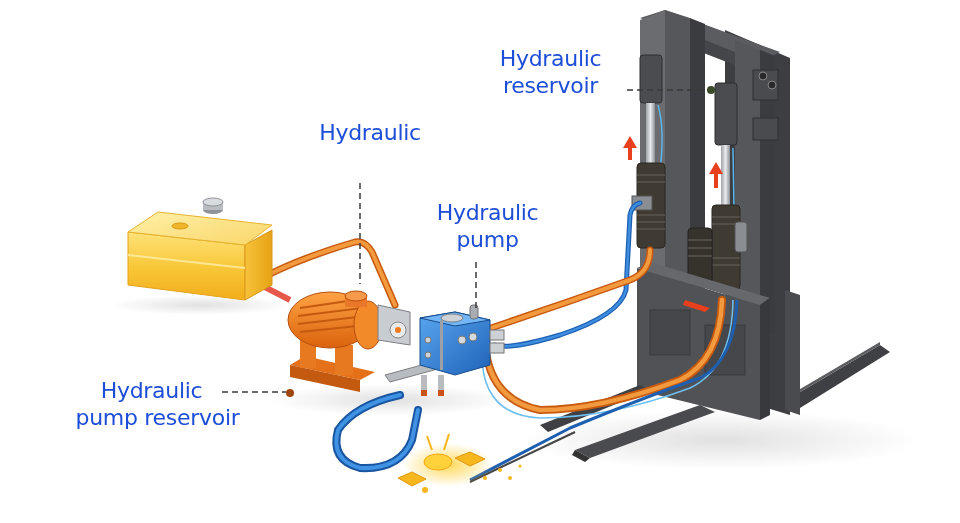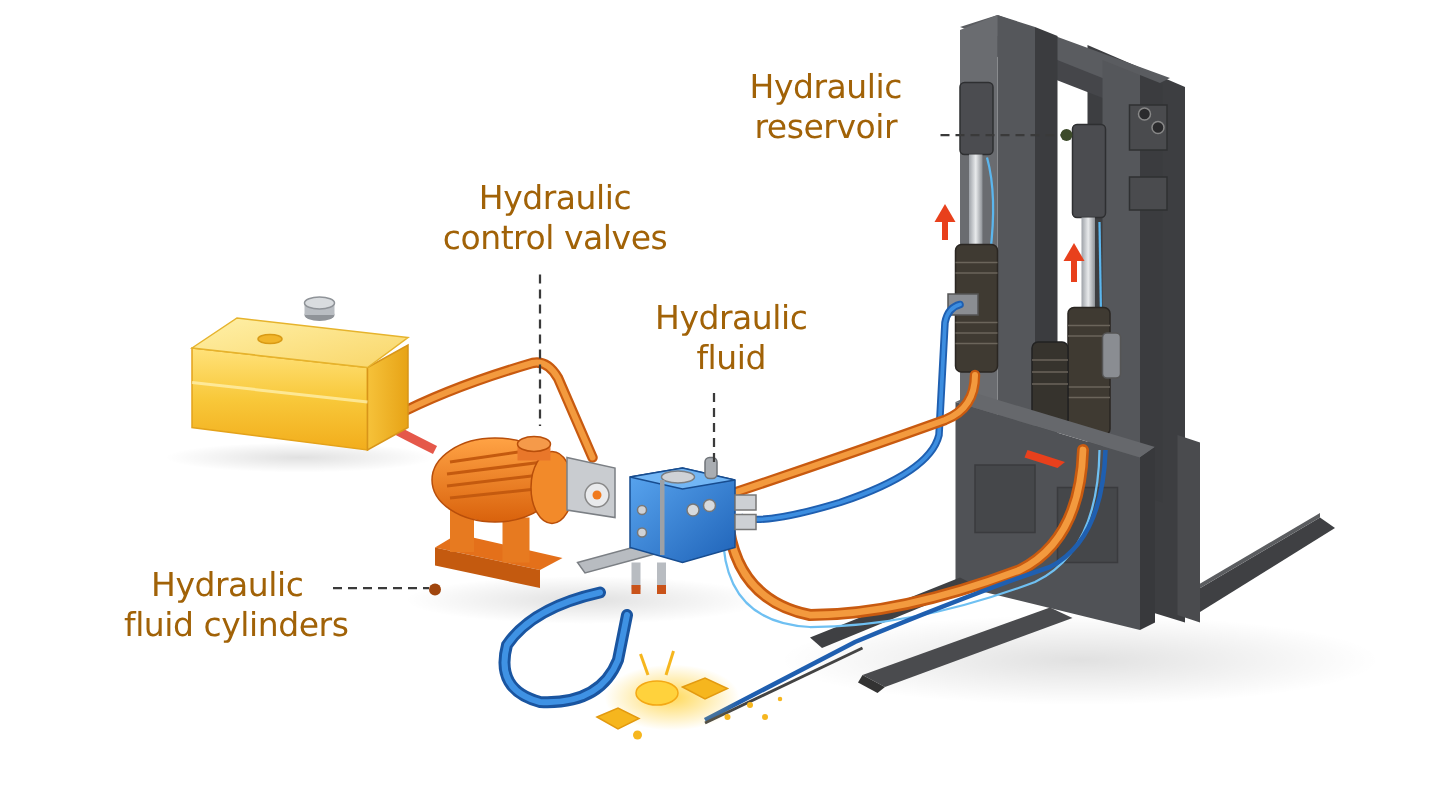--- a/index.html
+++ b/index.html
@@ -1,19 +1,19 @@
 <!DOCTYPE html>
 <html><head>
   <meta charset="utf-8">
   <style>
     html, body { margin: 0; padding: 0; background: #ffffff; }
     body { width: 960px; height: 523px; position: relative; overflow: hidden; font-family: "DejaVu Sans", sans-serif; }
     #stage { position: absolute; left: 0; top: 0; width: 960px; height: 523px; }
     .label {
-      position: absolute; color: #a16207; font-size: 22px; line-height: 27px;
+      position: absolute; color: #1d4ed8; font-size: 22px; line-height: 27px;
       text-align: center; white-space: nowrap; font-family: "DejaVu Sans", sans-serif;
       letter-spacing: -0.3px;
     }
     .label span { display: block; }
   </style>
 </head>
 <body>
 
 <div id="stage">
 <svg width="960" height="523" viewBox="0 0 960 523" xmlns="http://www.w3.org/2000/svg">
@@ -251,23 +251,22 @@
   </g>
 </svg>
 
   
   <div class="label" style="left:478px; top:45px; width:145px;">
     <span>Hydraulic</span>
     <span>reservoir</span>
   </div>
   <div class="label" style="left:280px; top:119px; width:180px;">
     <span>Hydraulic</span>
-    <span>control valves</span>
   </div>
   <div class="label" style="left:420px; top:199px; width:135px;">
     <span>Hydraulic</span>
-    <span>fluid</span>
+    <span>pump</span>
   </div>
   <div class="label" style="left:70px; top:377px; width:175px;">
     <span style="text-align:center; padding-right:12px;">Hydraulic</span>
-    <span>fluid cylinders</span>
+    <span>pump reservoir</span>
   </div>
 </div>
 
 </body></html>

